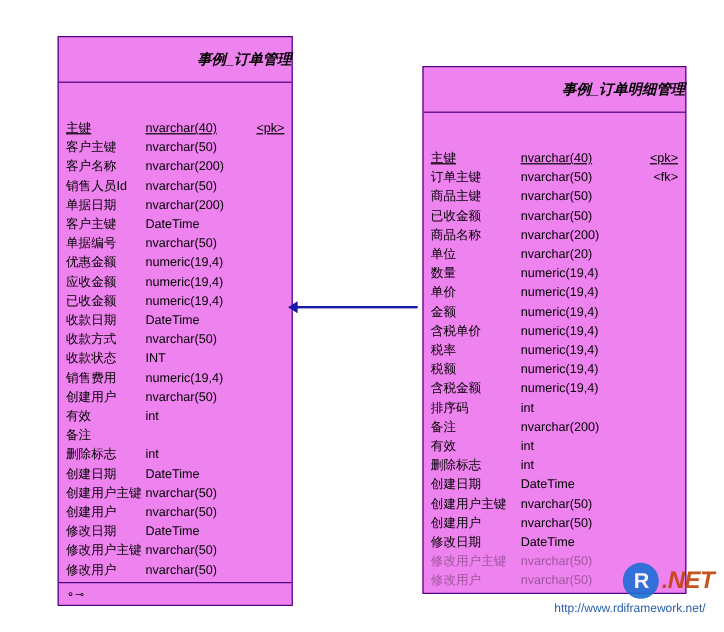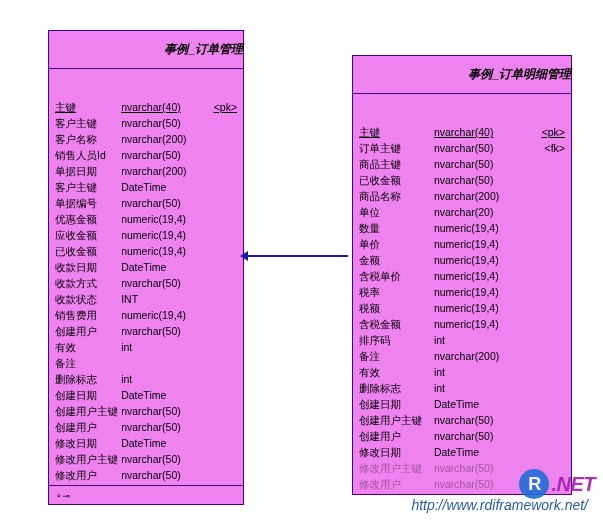--- a/index.html
+++ b/index.html
@@ -90,26 +90,25 @@
   border-radius: 50%;
   background: #1e6dd6;
   color: white;
   font-style: normal;
   font-size: 18px;
 }
 .wm-sub {
   position: absolute;
   bottom: 14px;
   right: 15px;
-  font-size: 14px;
+  font-size: 10px;
   color: #104a9e;
   opacity: 0.9;
-  font-style: italic;
-}
-.wm-net { color: #a21caf; }
+}
+.wm-net { color: #c2410c; }
 </style>
 </head>
 <body>
 
 <div class="table-box" style="left:48px; top:30px; width:196px;">
   <div class="table-title">事例_订单管理</div>
   <div class="table-body" id="left-body">
       <div class="row pk-row">
         <span class="col-name">主键</span>
         <span class="col-type">nvarchar(40)</span>

